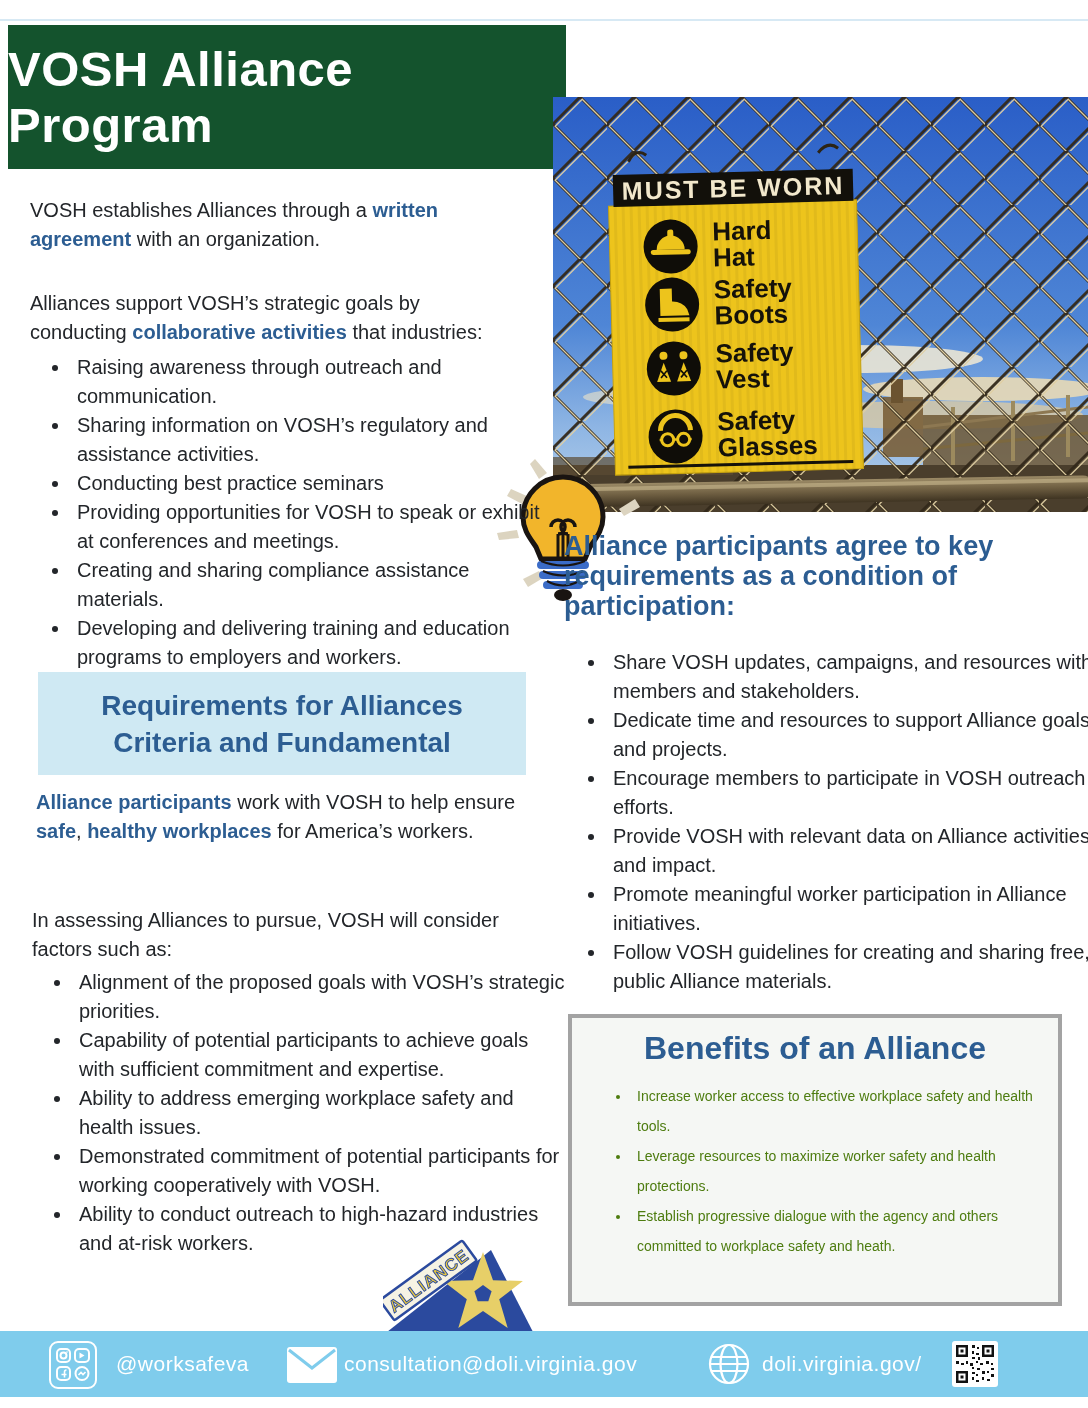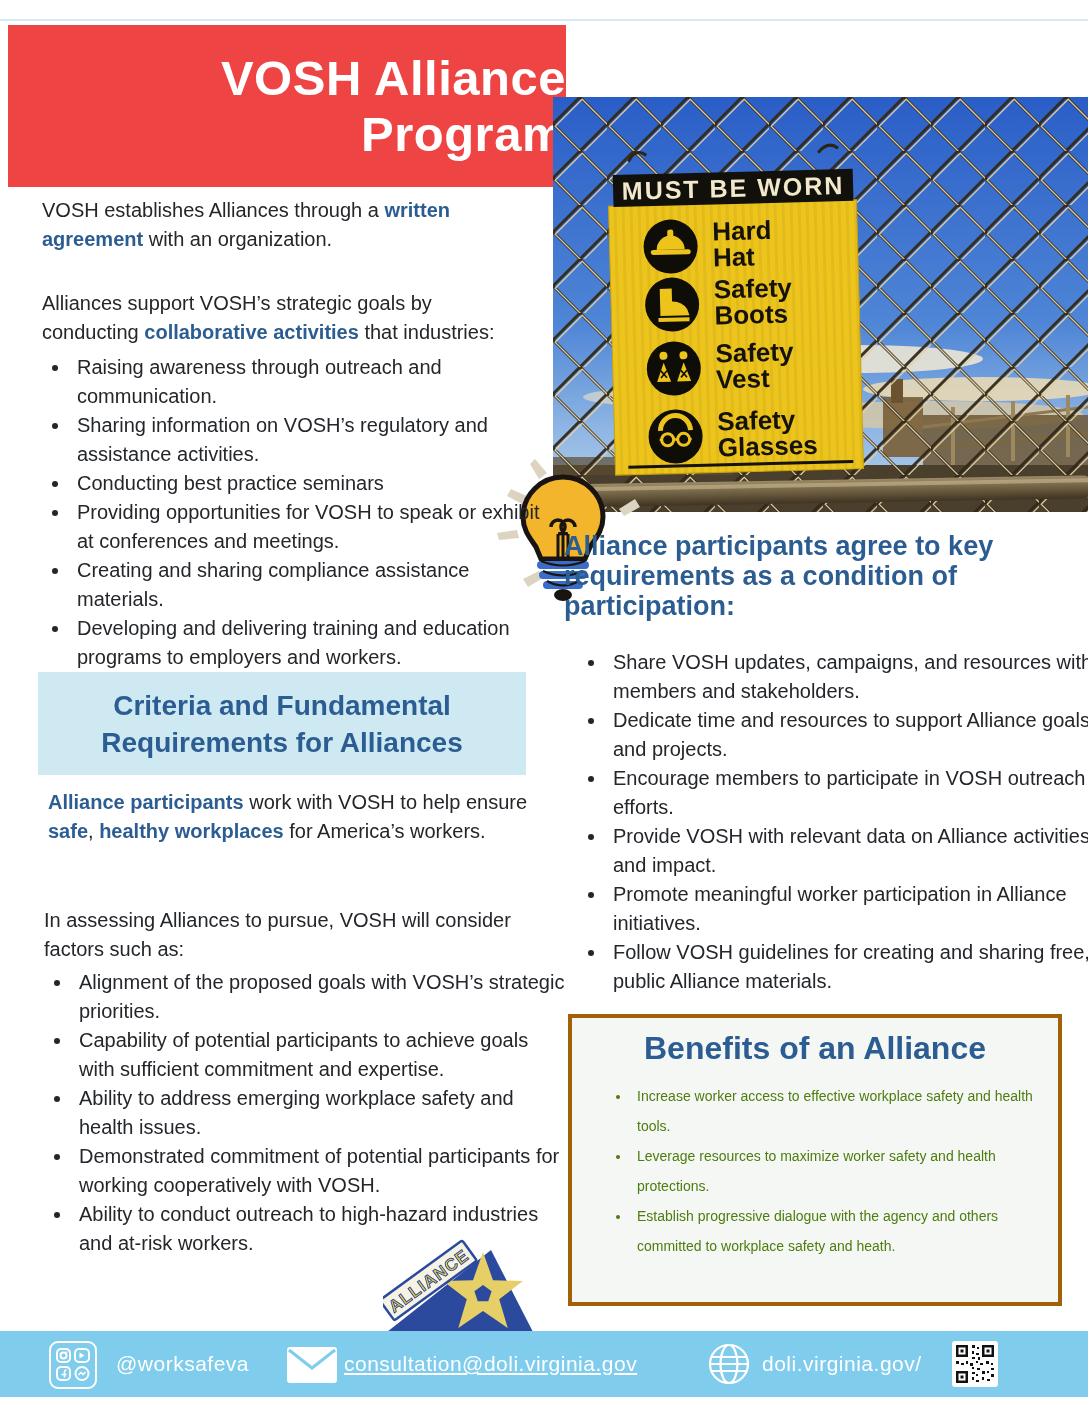--- a/index.html
+++ b/index.html
@@ -1,41 +1,41 @@
 <!DOCTYPE html>
 <html><head>
 <meta charset="utf-8">
 <style>
   html,body{margin:0;padding:0;background:#e8e8e8;}
   .page{position:relative;width:1088px;height:1408px;background:#ffffff;overflow:hidden;
         font-family:"Liberation Sans",sans-serif;color:#23262a;}
   .abs{position:absolute;}
   .hairline{left:0;top:19px;width:1088px;height:2px;background:#d7e9f4;}
-  .title-box{left:8px;top:25px;width:558px;height:162px;background:#ef4444;
-             display:flex;flex-direction:column;justify-content:center;align-items:flex-end;}
+  .title-box{left:8px;top:25px;width:558px;height:144px;background:#14532d;
+             display:flex;flex-direction:column;justify-content:center;align-items:flex-start;}
   .title-box .tl{color:#ffffff;font-weight:bold;font-size:49px;line-height:56px;letter-spacing:0.5px;}
   p{margin:0;}
-  .body-text{font-size:20px;line-height:29px;color:#23262a;margin-left:12px;}
+  .body-text{font-size:20px;line-height:29px;color:#23262a;}
   .accent{color:#2c5d92;font-weight:bold;}
   ul.bullets{margin:3px;padding-left:38px;list-style:disc outside;}
   ul.bullets li{padding-left:6px;margin:0;}
   .p1{left:30px;top:196px;width:478px;}
   .p2{left:30px;top:289px;width:486px;}
   .ul-activities{left:30px;top:350px;width:490px;}
   .criteria-box{left:38px;top:672px;width:488px;height:103px;background:#cfe9f3;
                 display:flex;flex-direction:column;justify-content:center;align-items:center;}
   .criteria-box .hl{color:#2c5d92;font-weight:bold;font-size:28px;line-height:37px;}
   .p-criteria{left:36px;top:788px;width:500px;}
   .p-assess{left:32px;top:906px;width:510px;}
   .ul-factors{left:32px;top:965px;width:492px;}
   .right-heading{left:564px;top:531px;width:478px;color:#2c5d92;font-weight:bold;
                  font-size:27px;line-height:30px;}
   .ul-requirements{left:566px;top:645px;width:496px;}
   .benefits-box{left:568px;top:1014px;width:494px;height:292px;background:#f5f7f4;
-                border:4px solid #a16207;box-sizing:border-box;padding:12px 18px 0 18px;}
+                border:4px solid #a3a3a3;box-sizing:border-box;padding:12px 18px 0 18px;}
   .benefits-title{text-align:center;color:#2c5d92;font-weight:bold;font-size:32px;margin-bottom:14px;}
   .ul-benefits{padding-left:34px;font-size:14px;line-height:30px;color:#4d7c0f;}
   .footer{left:0;top:1331px;width:1088px;height:66px;background:#7fccec;}
   .footer .ft{position:absolute;color:#ffffff;font-size:21px;letter-spacing:0.5px;}
   svg text{font-family:"Liberation Sans",sans-serif;}
 </style>
 </head>
 <body>
 
 <div class="page">
@@ -170,22 +170,22 @@
   <ul class="abs bullets body-text ul-activities">
       <li>Raising awareness through outreach and communication.</li>
       <li>Sharing information on VOSH’s regulatory and assistance activities.</li>
       <li>Conducting best practice seminars</li>
       <li>Providing opportunities for VOSH to speak or exhibit at conferences and meetings.</li>
       <li>Creating and sharing compliance assistance materials.</li>
       <li>Developing and delivering training and education programs to employers and workers.</li>
     </ul>
 
   <div class="abs criteria-box">
+    <span class="hl">Requirements for Alliances</span>
     <span class="hl">Criteria and Fundamental</span>
-    <span class="hl">Requirements for Alliances</span>
   </div>
 
   <p class="abs body-text p-criteria">
     <strong class="accent">Alliance participants</strong><span> work with VOSH to help ensure </span><strong class="accent">safe</strong><span>, </span><strong class="accent">healthy workplaces</strong><span> for America’s workers.</span>
   </p>
 
   <p class="abs body-text p-assess">In assessing Alliances to pursue, VOSH will consider factors such as:</p>
 
   <ul class="abs bullets body-text ul-factors">
       <li>Alignment of the proposed goals with VOSH’s strategic priorities.</li>
@@ -237,21 +237,21 @@
       <path d="M16.5 37.5 v-5.5 q0 -2 2 -2 M13.5 34.5 h5" stroke-width="1.6"></path>
       <circle cx="34" cy="33.5" r="6.5"></circle>
       <path d="M30.5 35 l2.5 -2.5 2 2 2.5 -2.5" stroke-width="1.6"></path>
     </svg>
     <span class="ft" style="left:116px;top:21px;">@worksafeva</span>
 
     <svg class="abs" style="left:286px;top:15px;" width="52" height="38" viewBox="0 0 52 38">
       <rect x="1" y="1" width="50" height="36" rx="3" fill="#ffffff"></rect>
       <path d="M3 4 L26 22 L49 4" fill="none" stroke="#7fccec" stroke-width="3"></path>
     </svg>
-    <span class="ft" style="left:344px;top:21px;text-decoration:underline;">consultation@doli.virginia.gov</span>
+    <span class="ft" style="left:344px;top:21px;">consultation@doli.virginia.gov</span>
 
     <svg class="abs" style="left:708px;top:12px;" width="42" height="42" viewBox="0 0 42 42" fill="none" stroke="#ffffff" stroke-width="2.2">
       <circle cx="21" cy="21" r="19"></circle>
       <ellipse cx="21" cy="21" rx="8.5" ry="19"></ellipse>
       <path d="M3.5 14 H38.5 M2 21 H40 M3.5 28 H38.5"></path>
     </svg>
     <span class="ft" style="left:762px;top:21px;">doli.virginia.gov/</span>
 
     <svg class="abs" style="left:952px;top:10px;" width="46" height="46" viewBox="0 0 46 46">
       <rect width="46" height="46" rx="3" fill="#ffffff"></rect>

